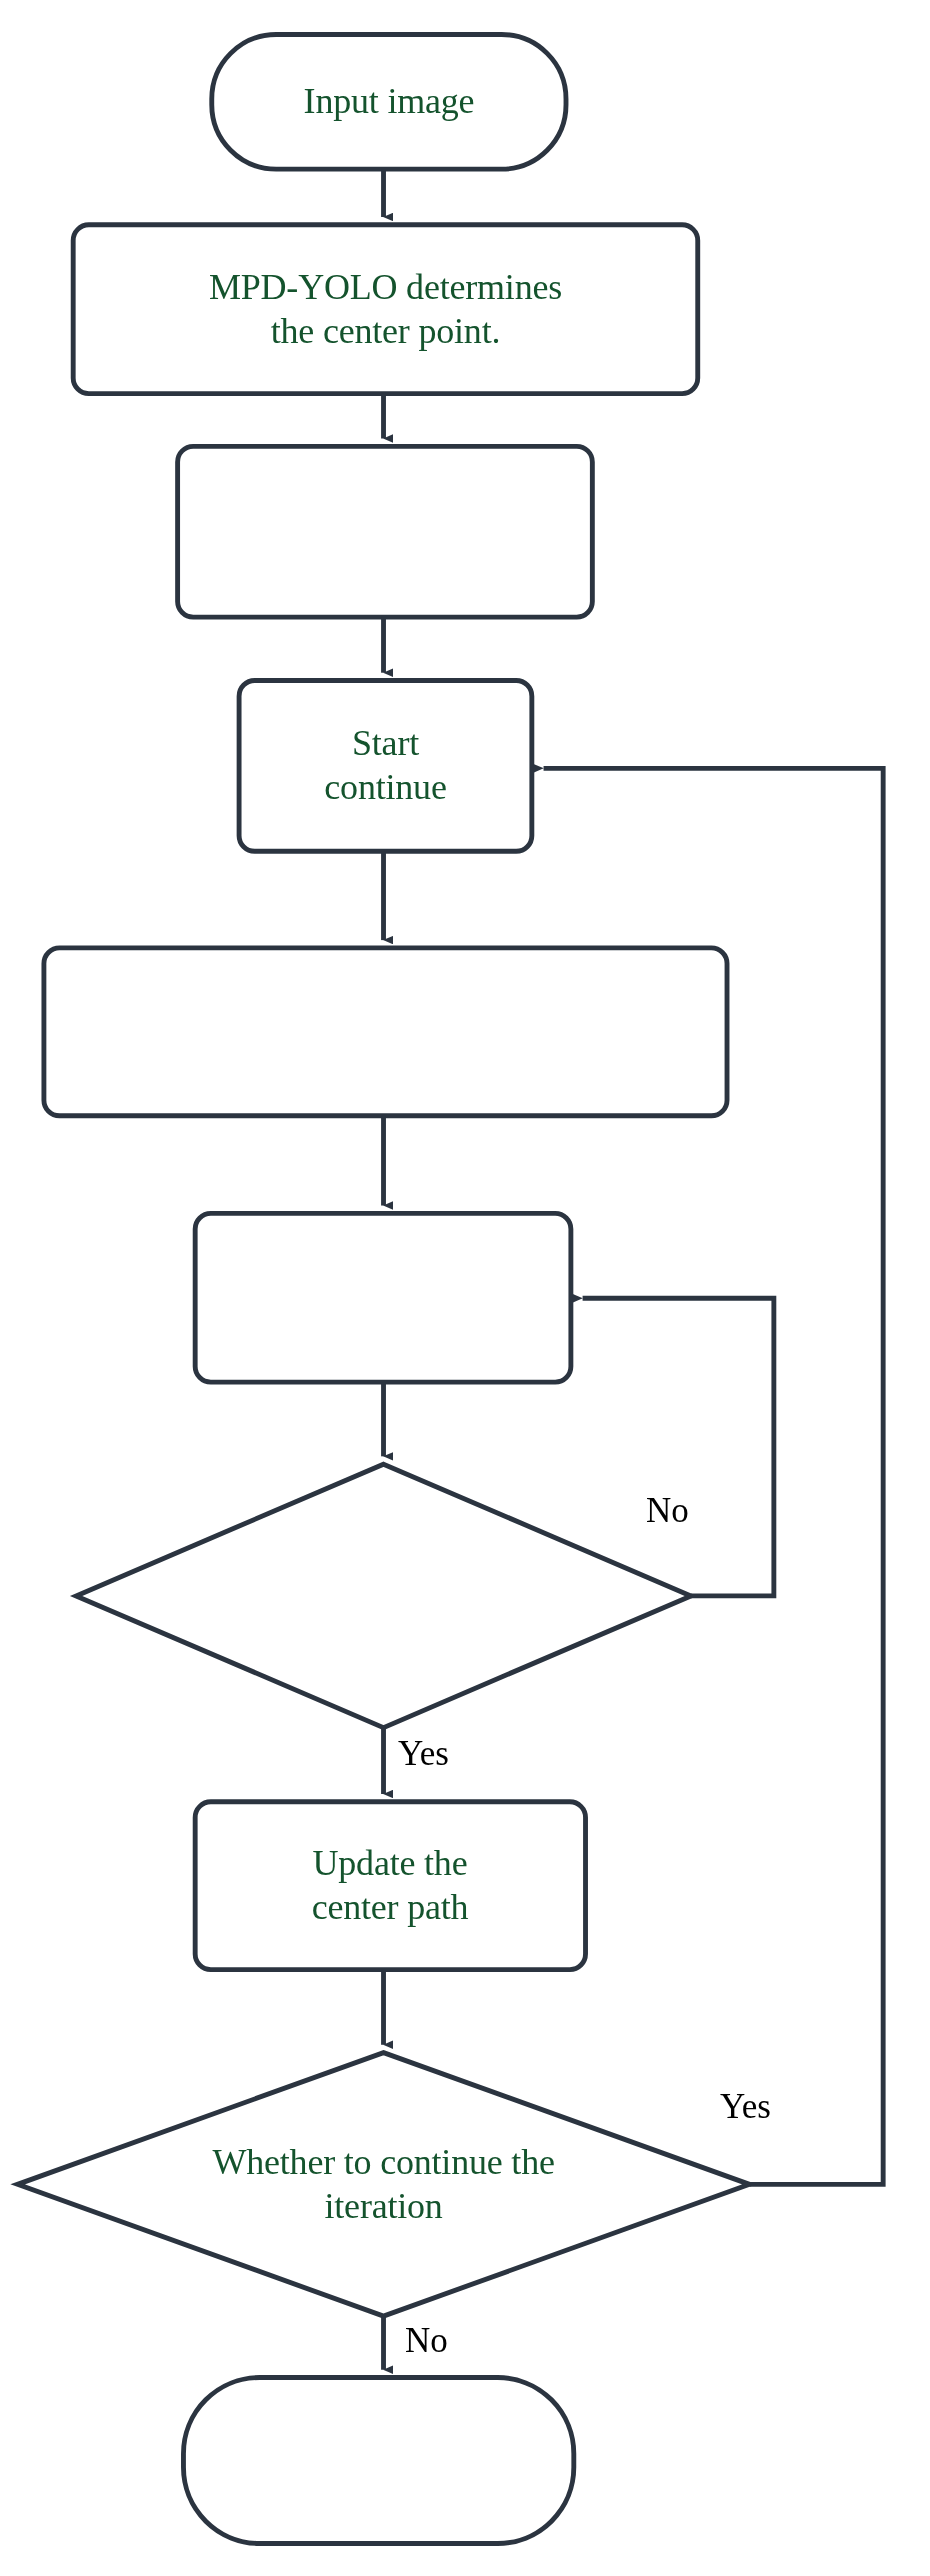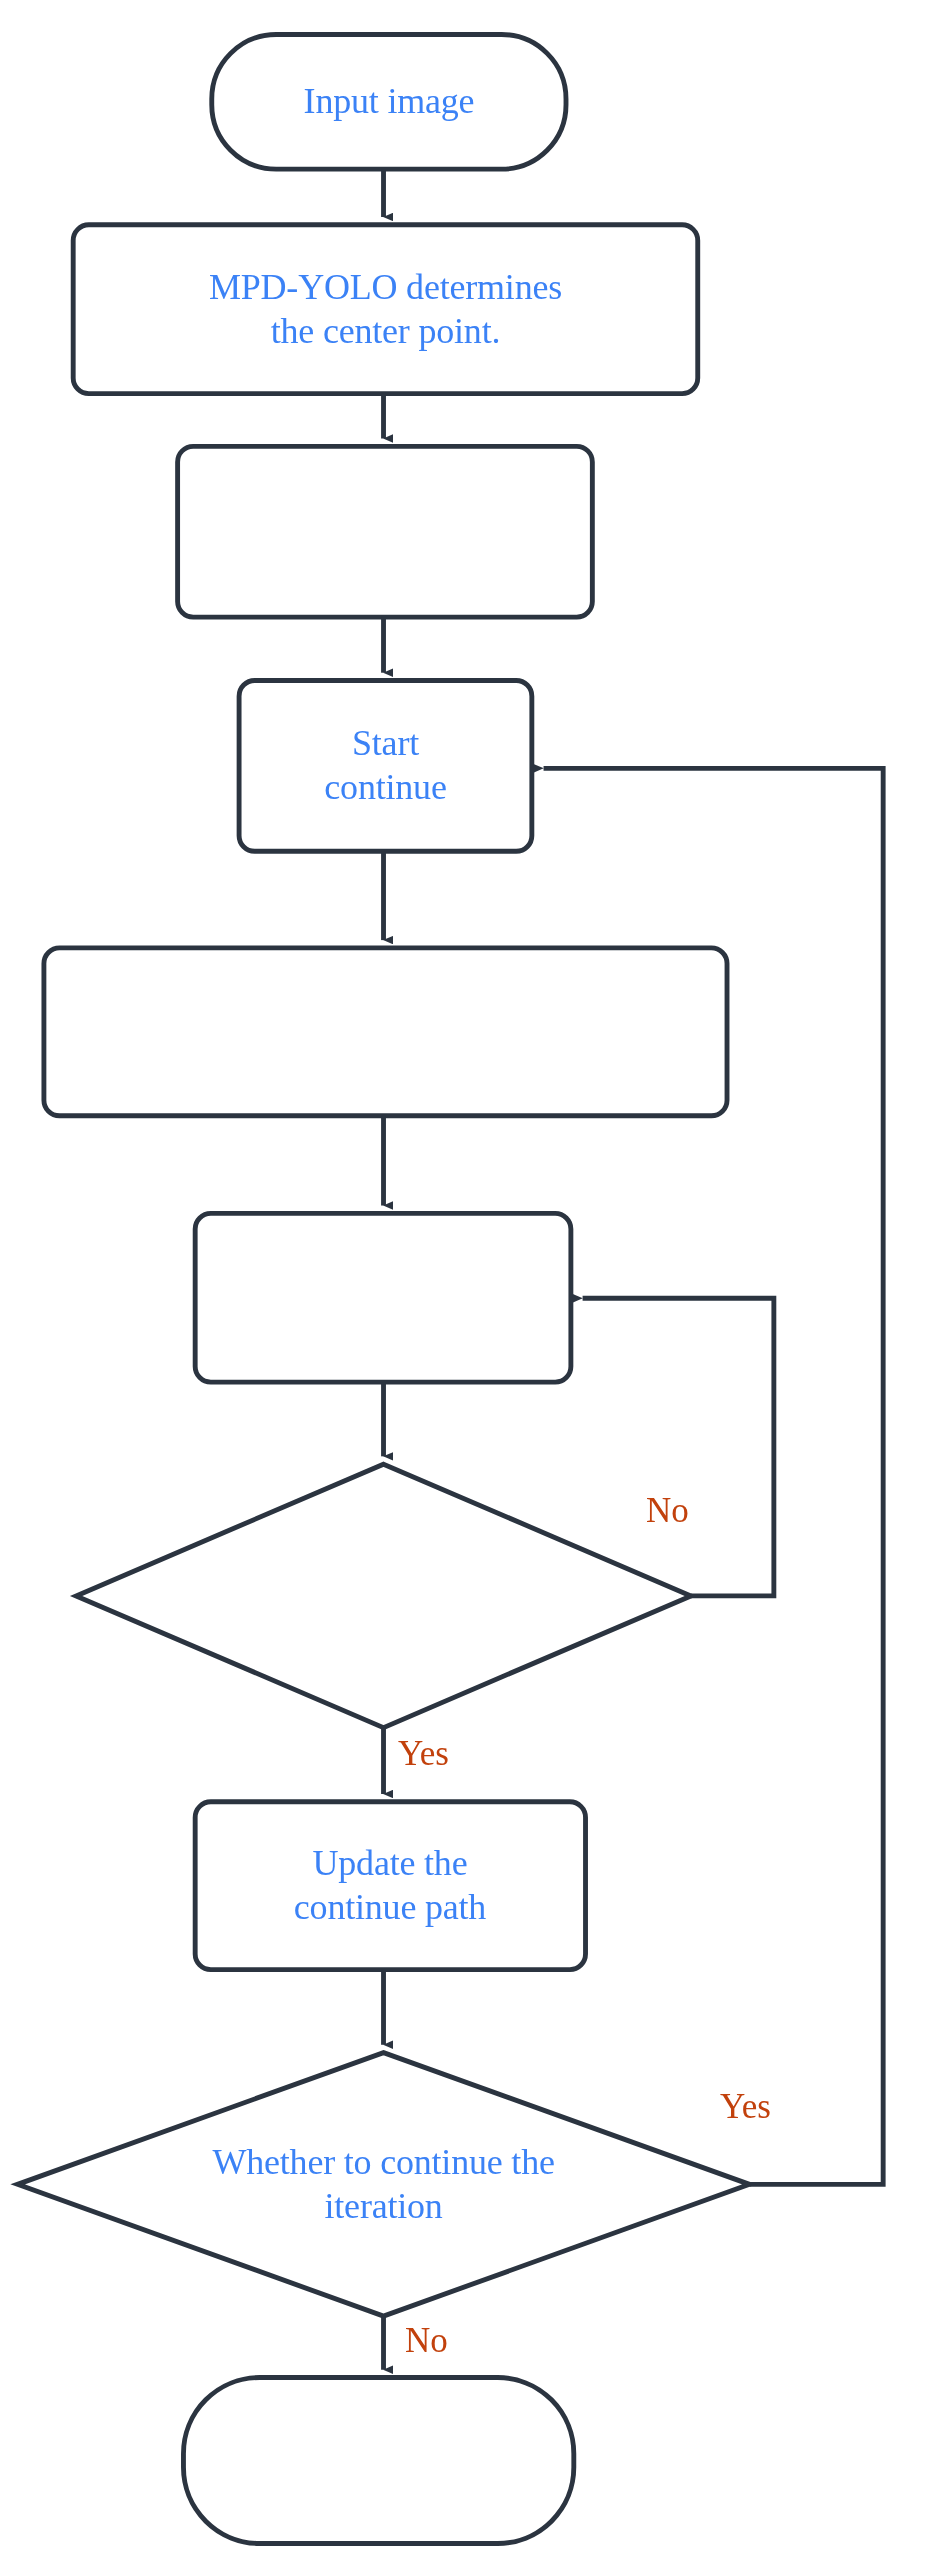--- a/index.html
+++ b/index.html
@@ -18,34 +18,34 @@
   #flow-svg {
     position: absolute;
     left: 0;
     top: 0;
     width: 930px;
     height: 2576px;
   }
   .node-label {
     position: absolute;
     text-align: center;
-    color: #3b82f6;
+    color: #14532d;
     font-family: "Liberation Serif", "DejaVu Serif", serif;
     font-size: 36px;
     line-height: 1.22;
     letter-spacing: -0.2px;
     white-space: pre-line;
     pointer-events: none;
     display: flex;
     align-items: center;
     justify-content: center;
   }
   .edge-label {
     position: absolute;
-    color: #c2410c;
+    color: #000000;
     font-family: "Liberation Serif", "DejaVu Serif", serif;
     font-size: 35px;
     line-height: 1;
     white-space: nowrap;
   }
 </style>
 </head>
 <body>
 
 <div id="canvas">
@@ -129,21 +129,21 @@
 the center point.</div>
 
 
   <div class="node-label" style="left:239px; top:680px; width:293px; height:171px;">Start
 continue</div>
 
 
 
 
   <div class="node-label" style="left:195px; top:1802px; width:390px; height:168px;">Update the
-continue path</div>
+center path</div>
 
   <div class="node-label" style="left:17.6px; top:2100px; width:732px; height:170px;">Whether to continue the
 iteration</div>
 
 
   <div class="edge-label" style="left:646px; top:1493px;">No</div>
 
   <div class="edge-label" style="left:398px; top:1736px;">Yes</div>
 
   <div class="edge-label" style="left:720px; top:2089px;">Yes</div>

